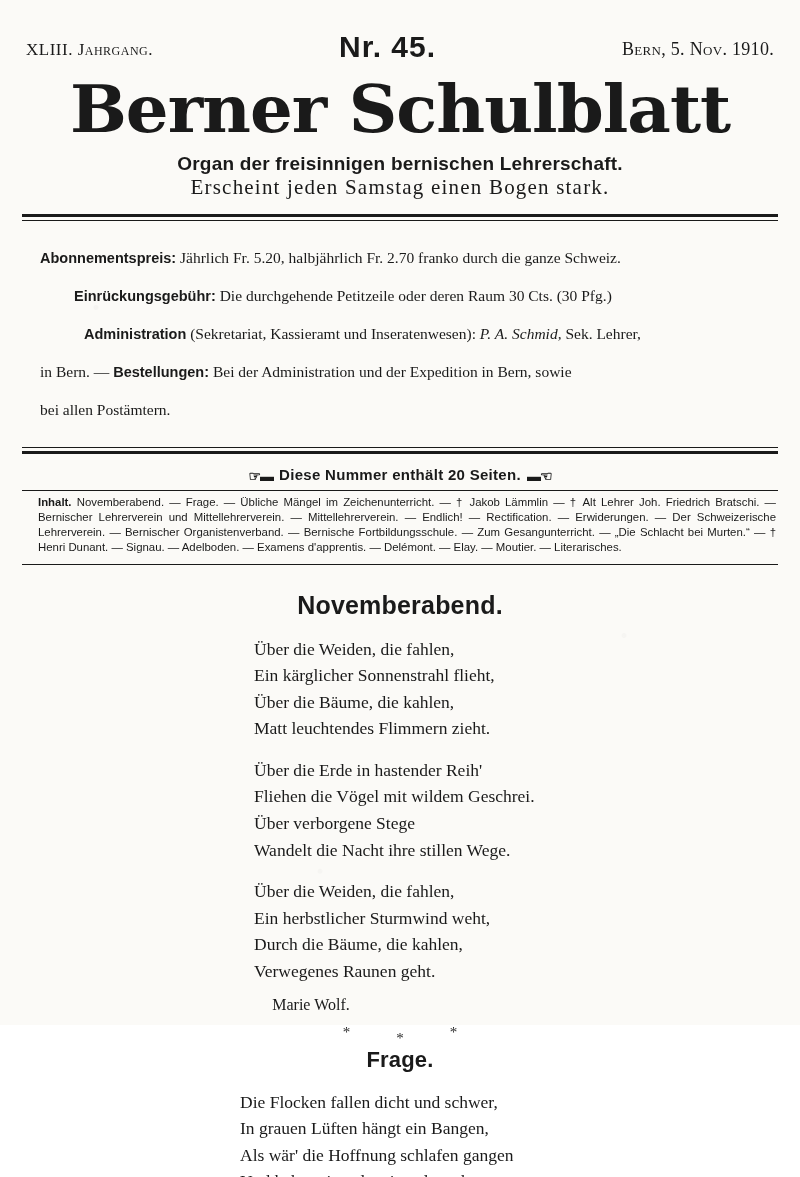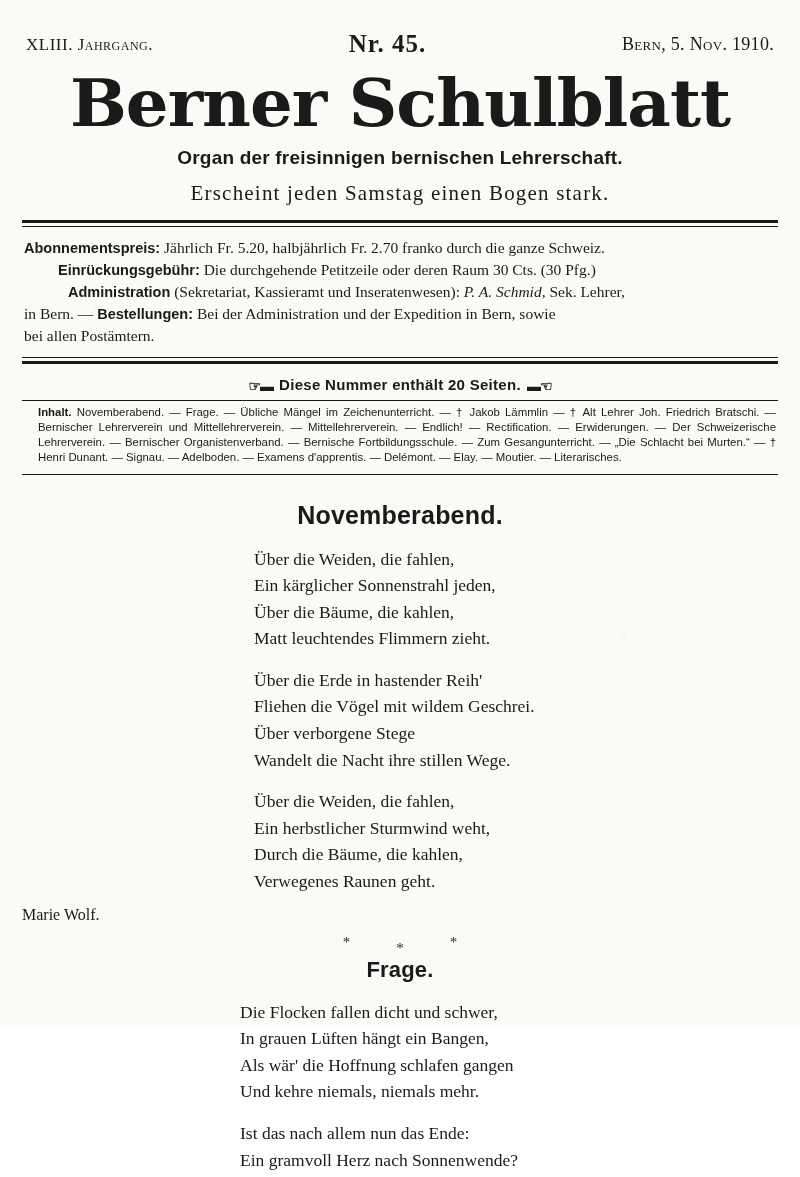--- a/index.html
+++ b/index.html
@@ -42,22 +42,22 @@
     padding: 0 4px;
   }
   .topline .vol {
     font-size: 17px;
     letter-spacing: 0.5px;
   }
   .small-caps {
     font-variant: small-caps;
   }
   .topline .issue {
-    font-family: Liberation Serif, serif;
-    font-size: 25px;
+    font-family: Liberation Sans, sans-serif;
+    font-size: 30px;
     font-weight: bold;
     letter-spacing: 1px;
     position: relative;
     top: 2px;
   }
   .topline .place {
     font-size: 18px;
     letter-spacing: 0.3px;
   }
 
@@ -79,21 +79,20 @@
     font-weight: bold;
     font-size: 19px;
     letter-spacing: 0.2px;
     margin-top: 10px;
   }
   .tagline {
     text-align: center;
     font-family: "Liberation Serif", serif;
     font-size: 21px;
     letter-spacing: 1.2px;
-    margin-top: 12px;
     margin-bottom: 14px;
   }
 
   
   .rule-double {
     border-top: 3px solid #1a1a1a;
     border-bottom: 1px solid #1a1a1a;
     height: 3px;
     margin: 6px 0 8px 0;
   }
@@ -108,21 +107,21 @@
     margin: 4px 0;
   }
 
   
   .subs {
     font-family: "Liberation Serif", serif;
     font-size: 15.5px;
     line-height: 1.42;
     padding: 2px 2px 2px 2px;
   }
-  .subs p { margin: 0; }
+  .subs p { margin: 16px; }
   .subs .b { font-family: "Liberation Sans", sans-serif; font-weight: bold; font-size: 14.5px; }
   .subs .ind1 { padding-left: 34px; }
   .subs .ind2 { padding-left: 44px; }
   .subs i { font-style: italic; }
 
   
   .banner {
     text-align: center;
     font-family: "Liberation Sans", sans-serif;
     font-weight: bold;
@@ -166,21 +165,21 @@
   }
   .poem {
     font-family: "Liberation Serif", serif;
     font-size: 17.5px;
     line-height: 1.52;
     padding-left: 232px;
   }
   .stanza { margin-bottom: 15px; }
   .line { white-space: pre; }
   .signature {
-    text-align: left;
+    text-align: center;
     padding-right: 178px;
     font-family: "Liberation Serif", serif;
     font-size: 16px;
     margin-top: -4px;
   }
   .stars {
     text-align: center;
     font-size: 15px;
     letter-spacing: 46px;
     padding-left: 46px;
@@ -237,21 +236,21 @@
       <span class="lead">Inhalt.</span><span> Novemberabend. — Frage. — Übliche Mängel im Zeichenunterricht. — † Jakob Lämmlin — † Alt Lehrer Joh. Friedrich Bratschi. — Bernischer Lehrerverein und Mittellehrerverein. — Mittellehrerverein. — Endlich! — Rectification. — Erwiderungen. — Der Schweizerische Lehrerverein. — Bernischer Organistenverband. — Bernische Fortbildungsschule. — Zum Gesangunterricht. — „Die Schlacht bei Murten.“ — † Henri Dunant. — Signau. — Adelboden. — Examens d'apprentis. — Delémont. — Elay. — Moutier. — Literarisches.</span>
     </div>
 
     <div class="rule-thin"></div>
 
     <div class="article">
       <div class="art-title">Novemberabend.</div>
       <div class="poem">
         <div class="stanza">
           <div class="line">Über die Weiden, die fahlen,</div>
-          <div class="line">Ein kärglicher Sonnenstrahl jeden,</div>
+          <div class="line">Ein kärglicher Sonnenstrahl flieht,</div>
           <div class="line">Über die Bäume, die kahlen,</div>
           <div class="line">Matt leuchtendes Flimmern zieht.</div>
         </div>
         <div class="stanza">
           <div class="line">Über die Erde in hastender Reih'</div>
           <div class="line">Fliehen die Vögel mit wildem Geschrei.</div>
           <div class="line">Über verborgene Stege</div>
           <div class="line">Wandelt die Nacht ihre stillen Wege.</div>
         </div>
         <div class="stanza">

